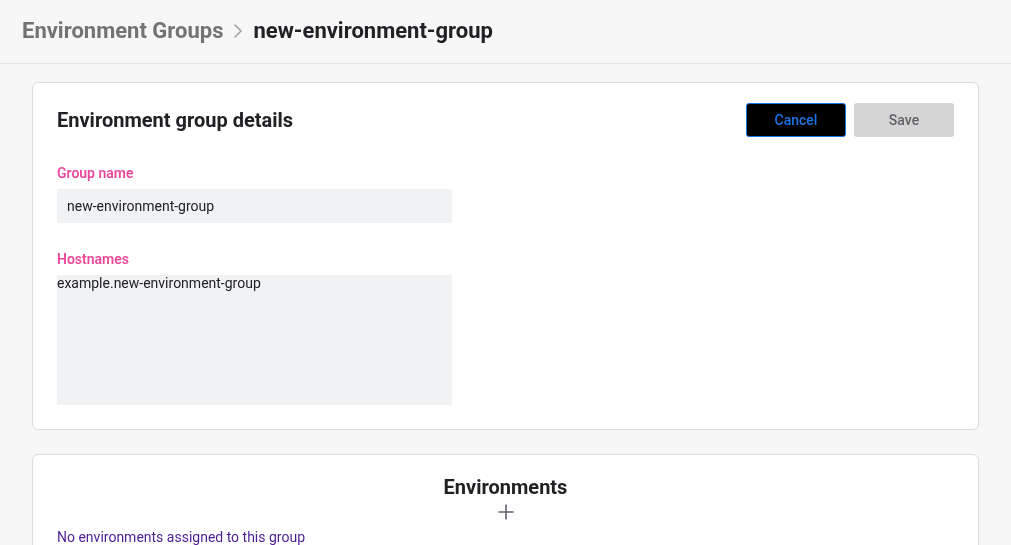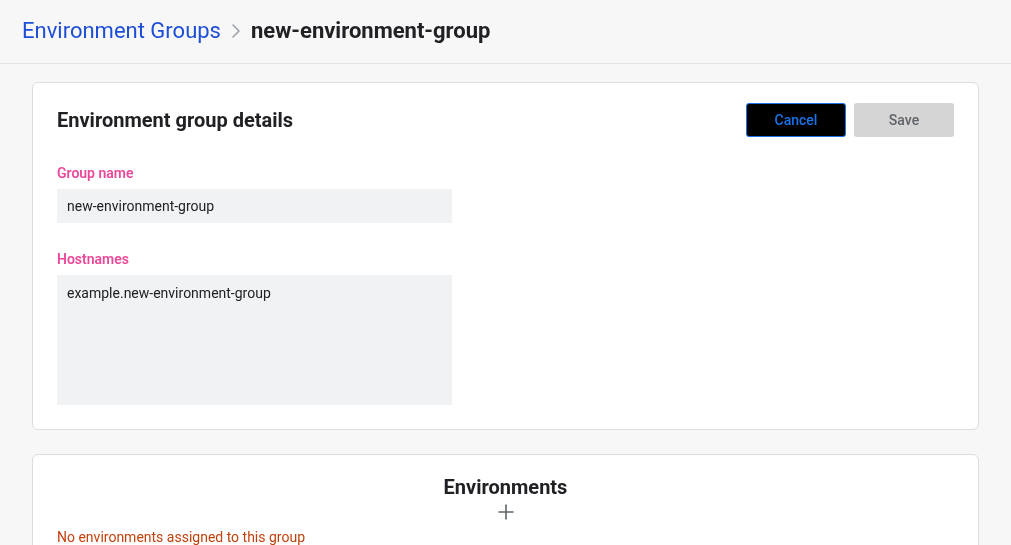--- a/index.html
+++ b/index.html
@@ -15,23 +15,23 @@
       overflow: hidden;
     }
     .header {
       padding: 18px 22px 20px 22px;
       border-bottom: 1px solid #e5e5e5;
       display: flex;
       align-items: center;
       gap: 10px;
     }
     .breadcrumb-root {
-      color: #1d4ed8;
+      color: #737373;
       font-size: 22px;
-      font-weight: 400;
+      font-weight: 700;
     }
     .breadcrumb-sep {
       color: #9aa0a6;
       font-size: 20px;
       display: inline-flex;
       align-items: center;
     }
     .breadcrumb-current {
       color: #202124;
       font-size: 22px;
@@ -100,21 +100,20 @@
       padding: 0 10px;
       background: #f1f2f3;
       border: none;
       font-size: 14px;
       color: #202124;
       font-family: inherit;
     }
     .textarea-input {
       width: 395px;
       height: 130px;
-      padding: 10px;
       background: #f1f2f3;
       border: none;
       font-size: 14px;
       color: #202124;
       font-family: inherit;
       resize: none;
     }
     .env-header {
       display: flex;
       justify-content: space-between;
@@ -124,21 +123,21 @@
     .plus-btn {
       background: none;
       border: none;
       cursor: pointer;
       padding: 4px;
       color: #5f6368;
       display: inline-flex;
       align-items: center;
     }
     .empty-text {
-      color: #c2410c;
+      color: #4c1d95;
       font-size: 14px;
       margin-top: 4px;
     }
   </style>
 </head>
 <body>
 
 <div class="header">
   <span class="breadcrumb-root">Environment Groups</span>
   <span class="breadcrumb-sep">

